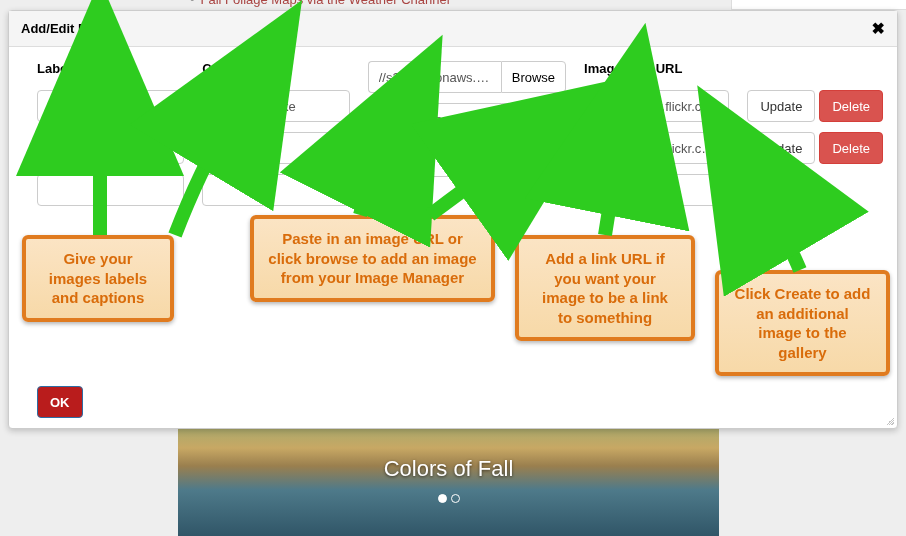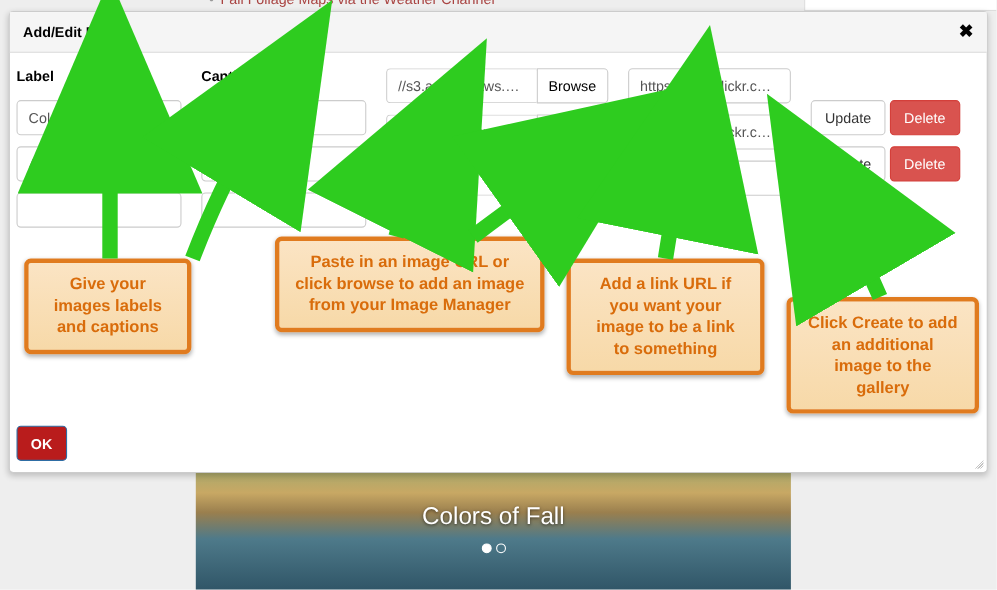--- a/index.html
+++ b/index.html
@@ -41,21 +41,21 @@
   background: #f5f5f5;
   border-bottom: 1px solid #ddd;
   padding: 8px 12px;
   display: flex;
   justify-content: space-between;
   align-items: center;
   font-weight: bold;
   font-size: 13px;
 }
 .close-x { cursor: pointer; font-size: 16px; font-weight: bold; }
-.panel-body { padding: 14px 14px 10px 6px; }
+.panel-body { padding: 14px 14px 10px 28px; }
 .columns {
   display: flex;
   gap: 18px;
 }
 .col-label { width: 150px; }
 .col-caption { width: 150px; }
 .col-image { width: 202px; }
 .col-link { width: 148px; }
 .col-actions { flex: 1; }
 .col-head {
@@ -245,20 +245,21 @@
             <button class="browse-btn">Browse</button>
           </div>
           <div class="image-row">
             <input class="txt" value="" style="">
             <button class="browse-btn">Browse</button>
           </div>
         </div>
       </div>
 
       <div class="col-link">
+        <div class="col-head">Image Link URL</div>
         <div class="rows">
           <input class="txt" value="https://www.flickr.com/p" style="">
           <input class="txt" value="https://www.flickr.com/p" style="">
           <input class="txt" value="" style="">
         </div>
       </div>
 
       <div class="col-actions">
         <div class="col-head">&nbsp;</div>
         <div class="rows">

